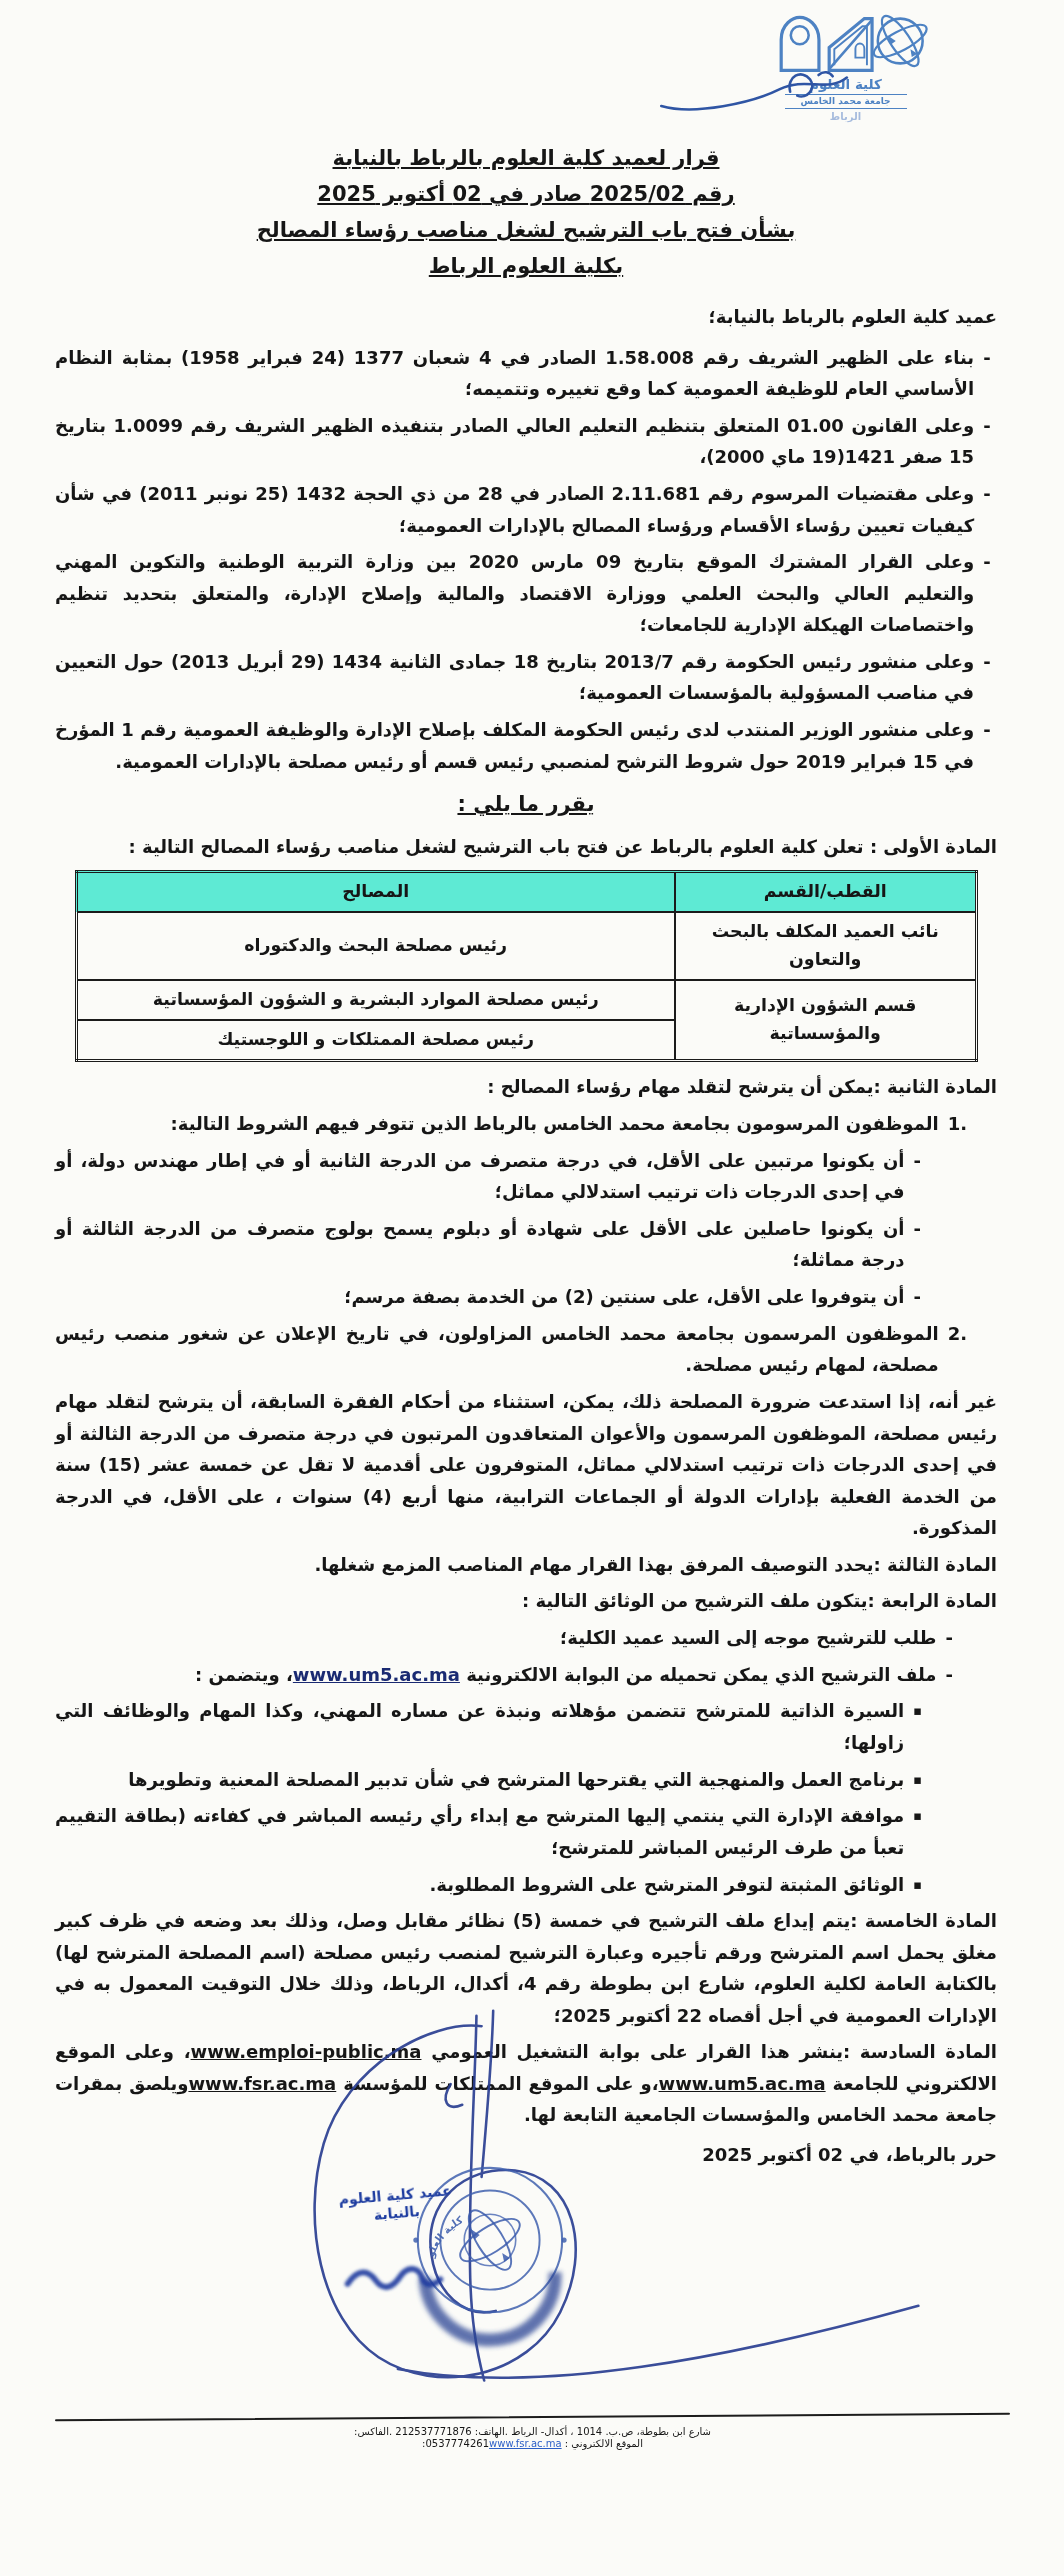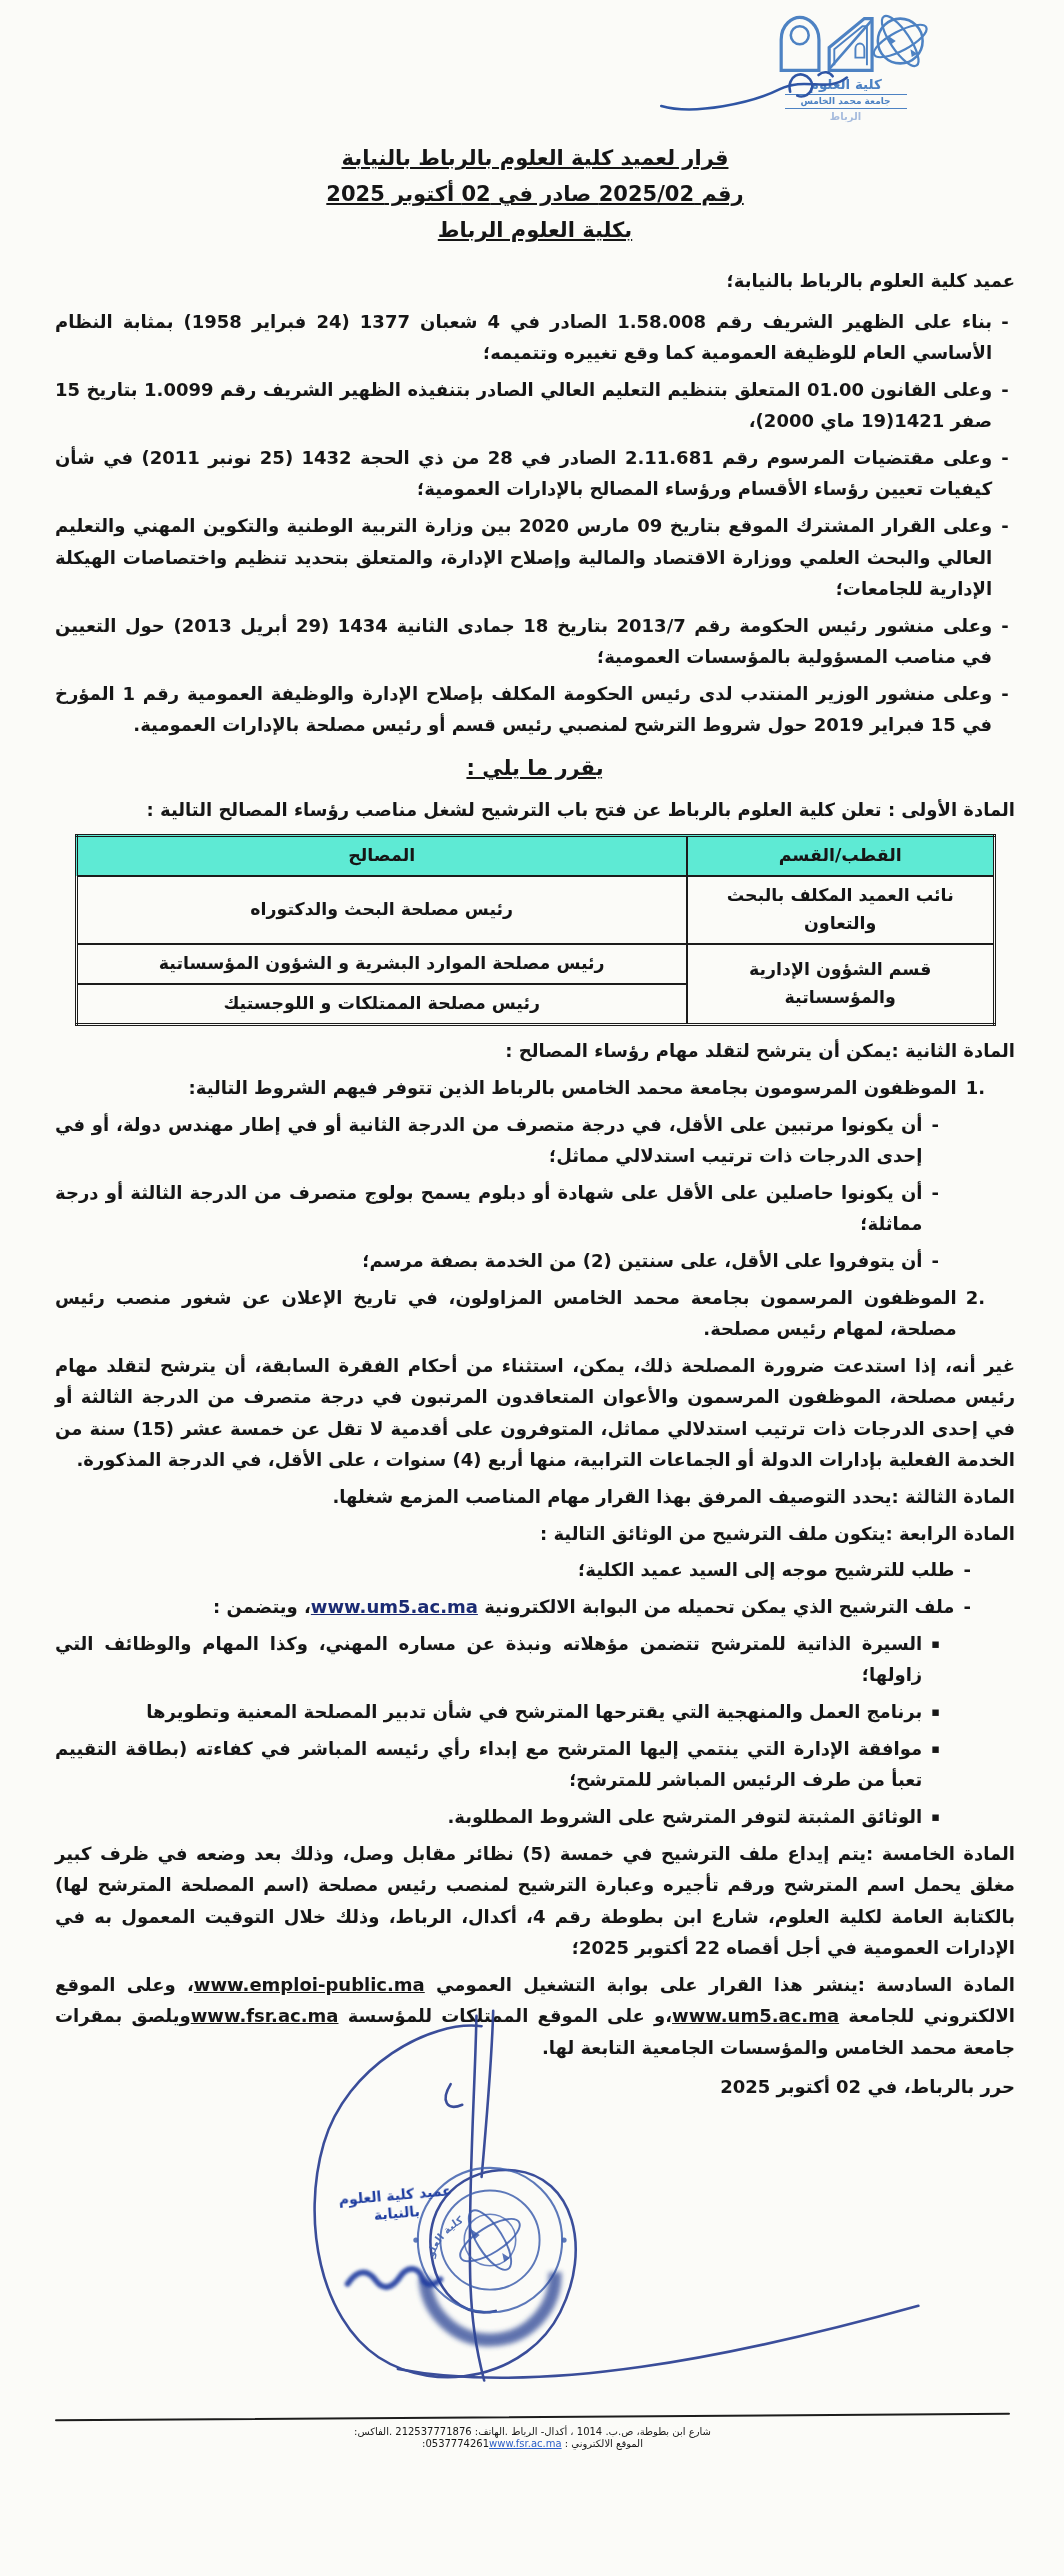--- a/index.html
+++ b/index.html
@@ -13,21 +13,21 @@
   
   .logo-block{position:absolute;top:9px;left:760px;width:171px;text-align:center;}
   .logo-caption-1{font-size:13.5px;font-weight:bold;color:#4d82c3;letter-spacing:2.6px;margin-top:1.3px;}
   .logo-rule{height:0;border-top:1.3px solid #4d82c3;width:122px;margin:1.9px auto 1.3px auto;}
   .logo-caption-2{font-size:9px;font-weight:bold;color:#4d82c3;letter-spacing:1.3px;}
   .logo-caption-3{font-size:10px;font-weight:bold;color:#8aa6d4;opacity:.75;}
   .initials-svg{position:absolute;top:66px;left:656px;}
 
   
   .content{
-    position:absolute;top:140px;right:50px;left:55px;
+    position:absolute;top:140px;right:68px;left:55px;
     font-size:18px;font-weight:bold;line-height:1.75;text-align:justify;
   }
   .title-block{text-align:center;font-size:21px;line-height:1.72;margin-bottom:16.7px;}
   .title-block div{text-decoration:underline;}
   .salutation{margin:0 0 9px 0;}
   p{margin:0 0 5.2px 0;}
   .lbl{}
   .row{display:flex;gap:9px;margin:0 0 5.2px 0;}
   .row .marker{flex:0 0 auto;}
   .row .txt{flex:1 1 auto;text-align:justify;}
@@ -104,20 +104,21 @@
       <path d="M208,40 c-6,-24 18,-36 31,-19 c10,14 -5,31 -20,25"></path>
       <path d="M252,14 c8,-7 17,-5 22,2"></path>
     </g>
   </svg>
 
   <div class="content">
 
     <div class="title-block">
       <div>قرار لعميد كلية العلوم بالرباط بالنيابة</div>
       <div>رقم 2025/02 صادر في 02 أكتوبر 2025</div>
+      <div>بشأن فتح باب الترشيح لشغل مناصب رؤساء المصالح</div>
       <div>بكلية العلوم الرباط</div>
     </div>
 
     <p class="salutation">عميد كلية العلوم بالرباط بالنيابة؛</p>
 
     <div class="row preamble-row">
       <span class="marker">-</span>
       <div class="txt">بناء على الظهير الشريف رقم 1.58.008 الصادر في 4 شعبان 1377 (24 فبراير 1958) بمثابة النظام الأساسي العام للوظيفة العمومية كما وقع تغييره وتتميمه؛</div>
     </div>
     <div class="row preamble-row">

